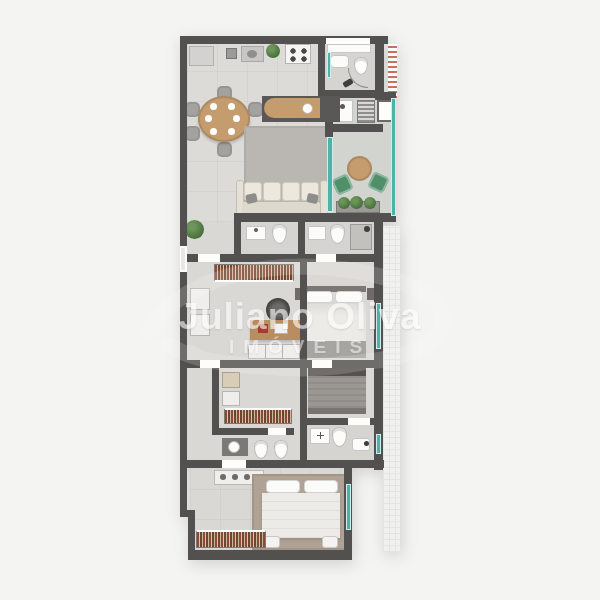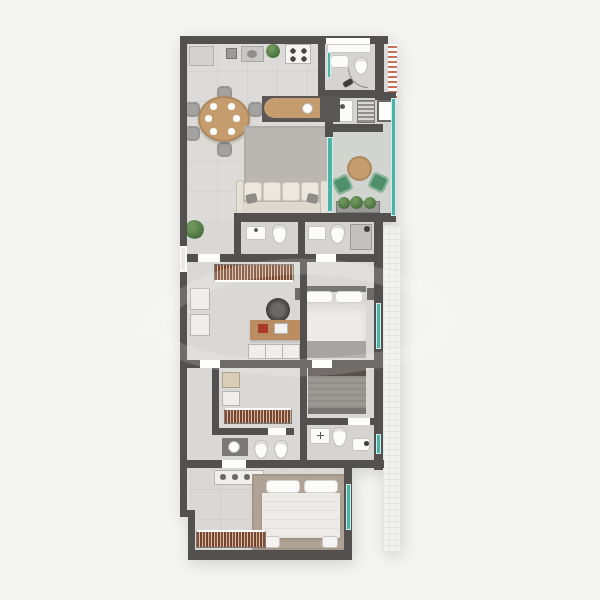--- a/index.html
+++ b/index.html
@@ -223,14 +223,16 @@
   <div class="a fur" style="left:264px;top:536px;width:16px;height:12px;background:#f4f3f1;border:1px solid #c9c8c6;box-sizing:border-box;border-radius:3px"></div>
   <div class="a fur" style="left:322px;top:536px;width:16px;height:12px;background:#f4f3f1;border:1px solid #c9c8c6;box-sizing:border-box;border-radius:3px"></div>
   <div class="a fur stripes-v" style="left:196px;top:530px;width:70px;height:18px;border-top:2px solid #fff"></div>
 
 </div>
 
   <svg class="a swirl" width="340" height="160" viewBox="0 0 340 160" style="left:130px;top:240px">
     <path d="M20,90 C60,20 200,10 290,50 C330,70 320,110 250,120 C160,133 70,128 40,105" fill="none" stroke="#ffffff" stroke-width="16" stroke-linecap="round"></path>
     <path d="M60,110 C120,140 240,140 300,100" fill="none" stroke="#ffffff" stroke-width="10" stroke-linecap="round"></path>
   </svg>
+  <div class="wm wm1">Juliano Oliva</div>
+  <div class="wm wm2">IMÓVEIS</div>
 
 </div>
 
 </body></html>

